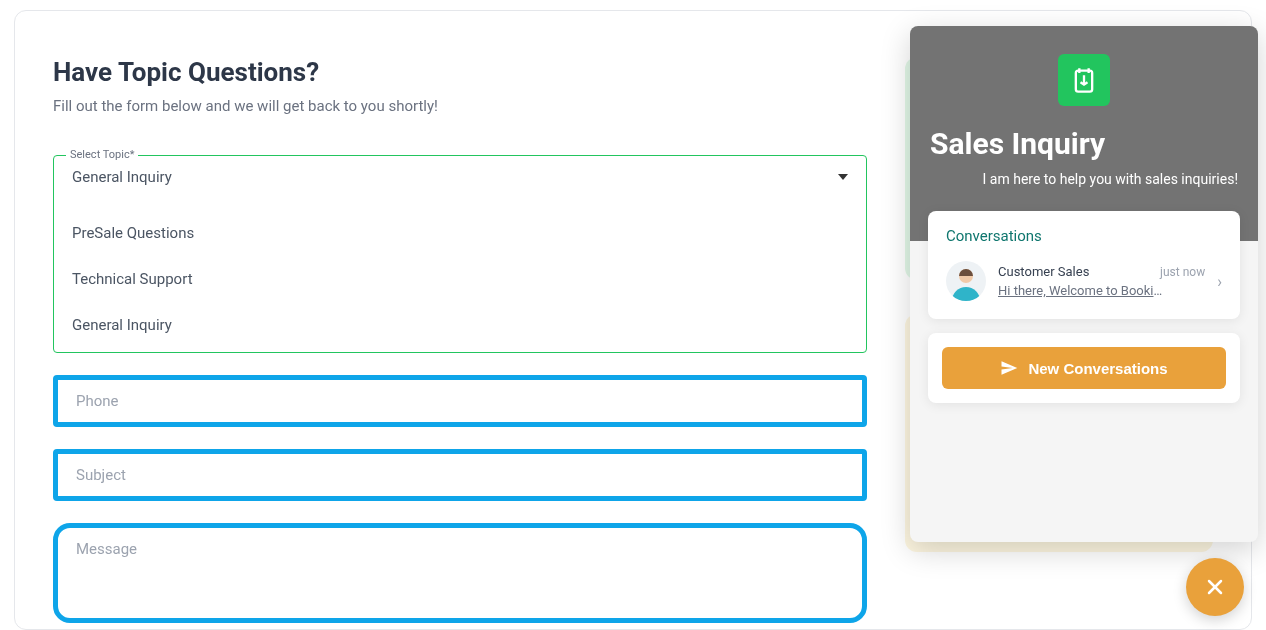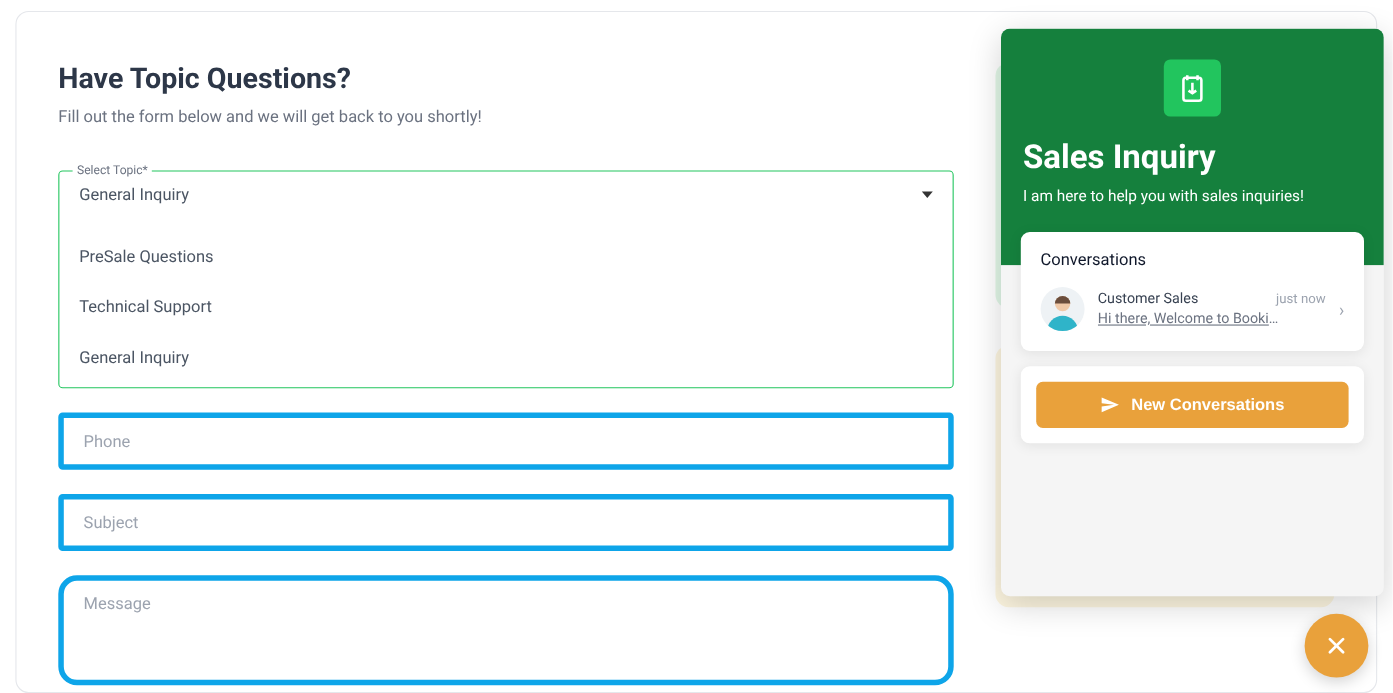--- a/index.html
+++ b/index.html
@@ -146,21 +146,21 @@
     width: 348px;
     height: 516px;
     background: #f5f5f5;
     border-radius: 8px;
     box-shadow: 0 8px 30px rgba(0,0,0,0.18);
     overflow: hidden;
     display: flex;
     flex-direction: column;
   }
   .chat-header {
-    background: #15803d;
+    background: #737373;
     padding: 28px 20px 54px 20px;
     text-align: center;
     position: relative;
   }
   .chat-logo {
     width: 52px; height: 52px;
     background: #22c55e;
     border-radius: 6px;
     margin: 0 auto 20px auto;
     display: flex;
@@ -170,37 +170,37 @@
   .chat-title {
     font-size: 30px;
     font-weight: 700;
     color: #fff;
     text-align: left;
     margin-bottom: 10px;
   }
   .chat-subtitle {
     font-size: 14px;
     color: #fff;
-    text-align: left;
+    text-align: right;
   }
   .chat-body {
     flex: 1;
     padding: 0 18px;
     position: relative;
   }
   .conv-card {
     background: #fff;
     border-radius: 8px;
     box-shadow: 0 2px 12px rgba(0,0,0,0.08);
     padding: 16px 18px 18px 18px;
     margin-top: -30px;
   }
   .conv-heading {
     font-size: 15px;
-    color: #0f172a;
+    color: #0f766e;
     margin-bottom: 16px;
   }
   .conv-item {
     display: flex;
     align-items: center;
     gap: 12px;
     cursor: pointer;
   }
   .avatar {
     width: 40px; height: 40px;

